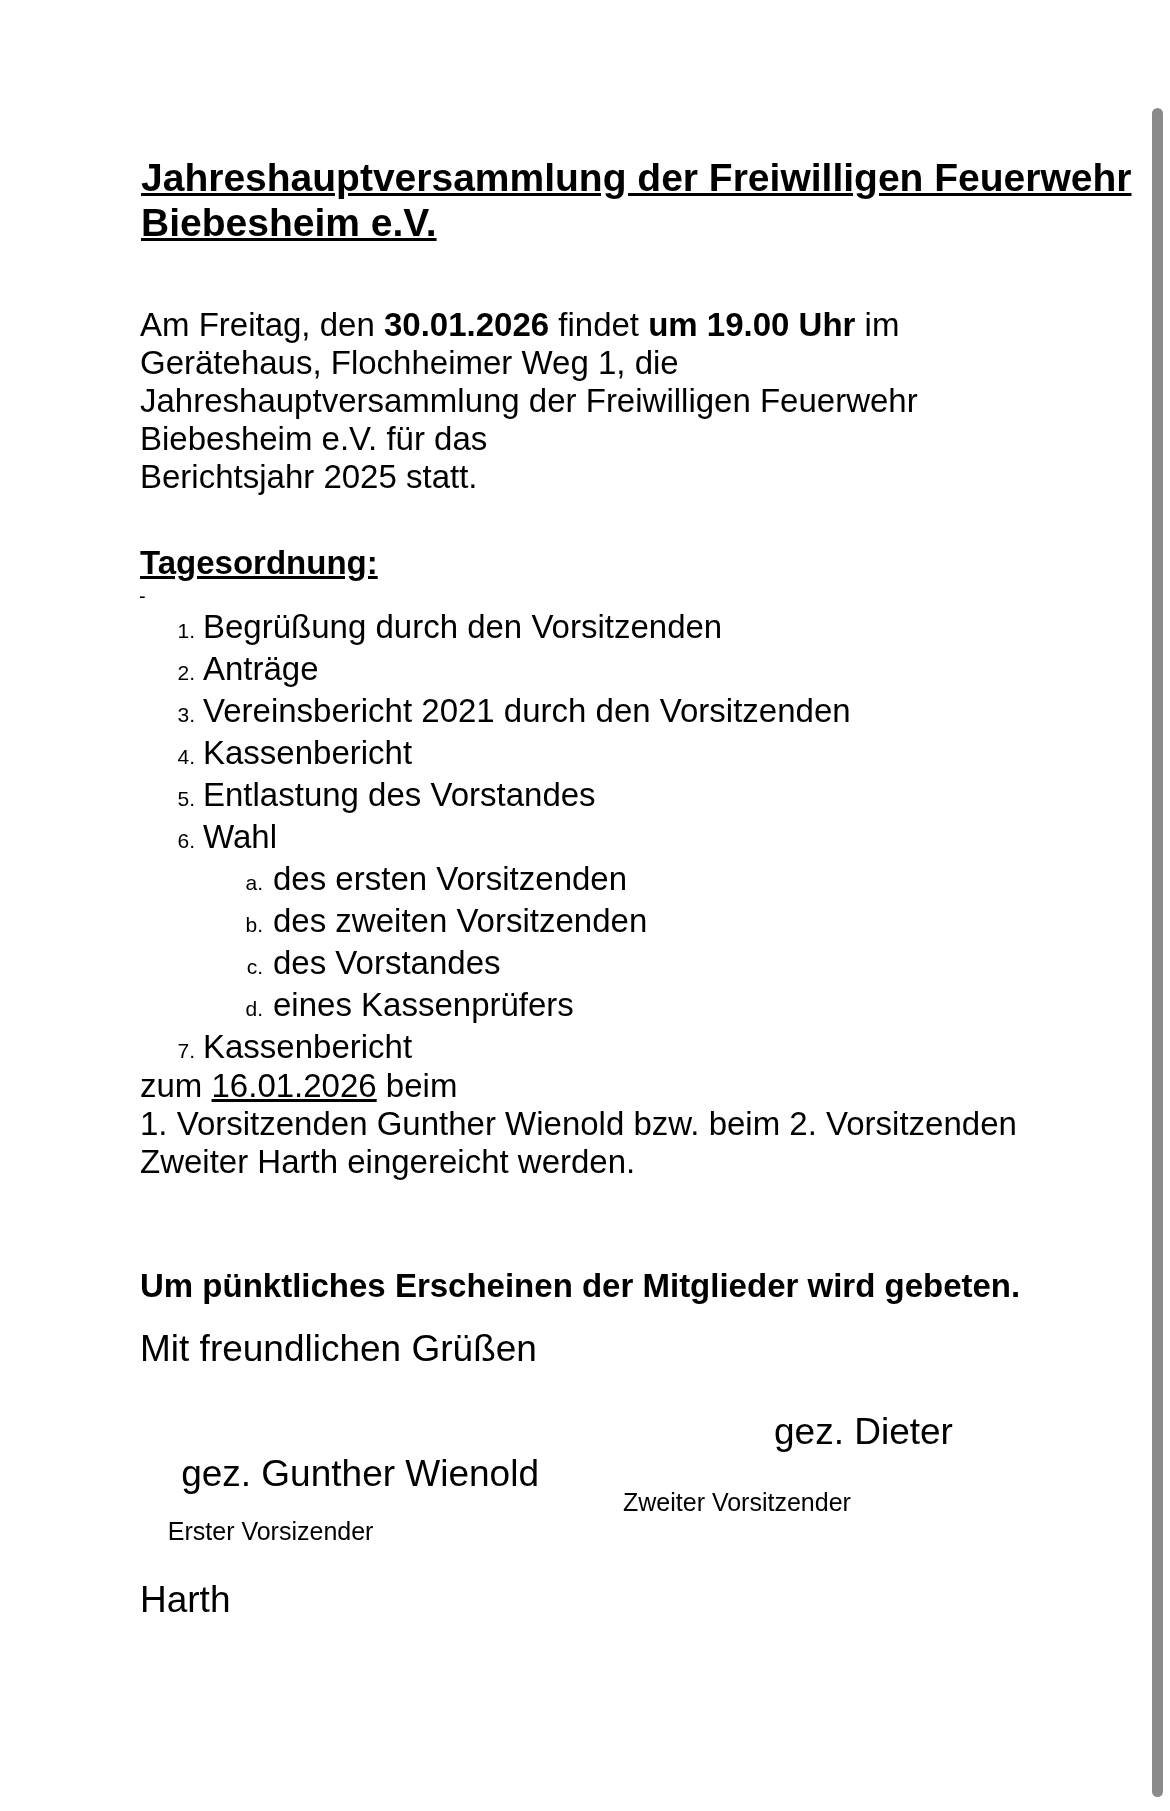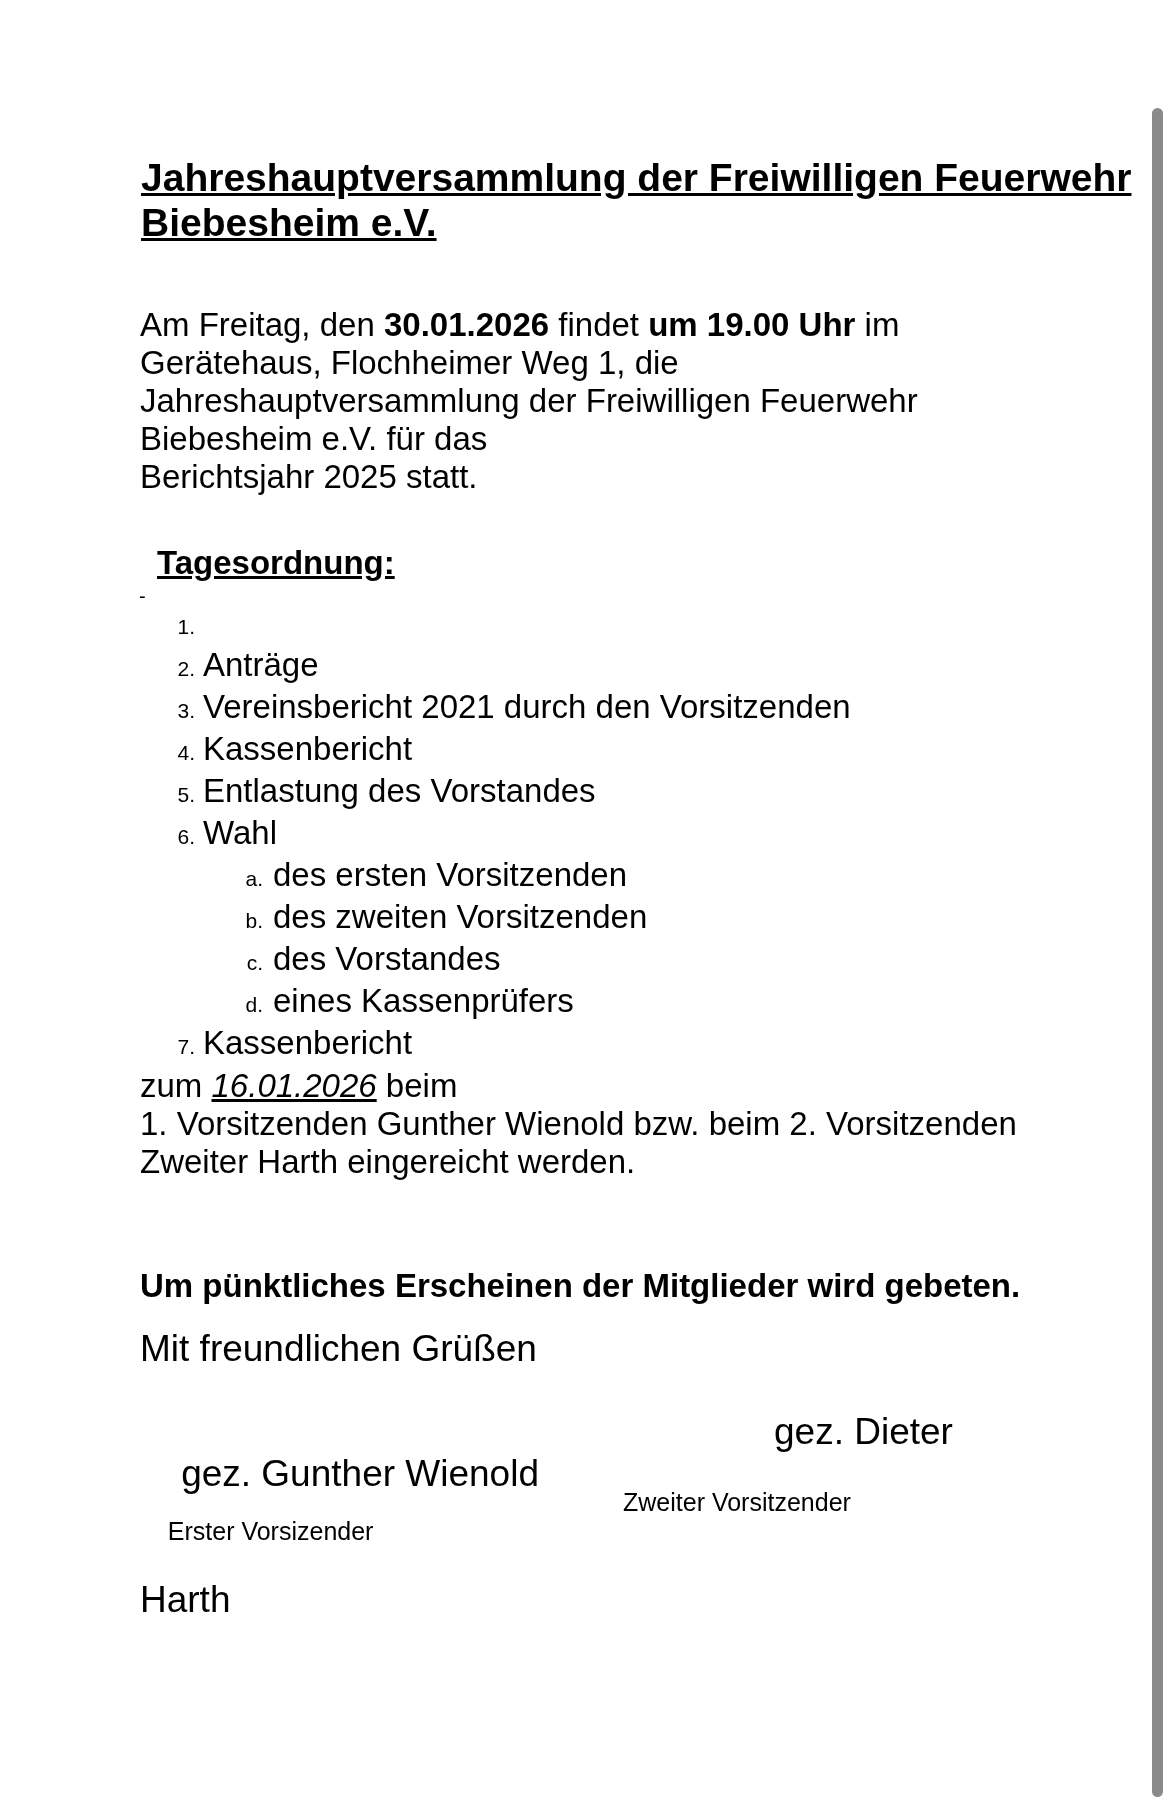--- a/index.html
+++ b/index.html
@@ -3,32 +3,32 @@
 <meta charset="utf-8">
 <style>
   html,body{margin:0;padding:0;}
   body{
     width:1170px;height:1811px;background:#ffffff;
     font-family:"Liberation Sans",sans-serif;color:#000000;
     position:relative;overflow:hidden;
   }
   .abs{position:absolute;}
   .b{font-weight:bold;}
-  .u{text-decoration:underline;font-style:italic;}
+  .u{text-decoration:underline;}
   .tline{white-space:pre;}
 
   
   #title{left:141px;top:155px;font-size:39px;line-height:45px;font-weight:bold;}
   #title .tline{text-decoration:underline;}
 
   
   #intro{left:140px;top:306px;font-size:33px;line-height:38px;}
 
   
-  #agenda-heading{left:140px;top:544px;font-size:33px;line-height:38px;font-weight:bold;text-decoration:underline;white-space:pre;margin-left:17px;}
+  #agenda-heading{left:140px;top:544px;font-size:33px;line-height:38px;font-weight:bold;text-decoration:underline;white-space:pre;}
 
   
   #dash{left:139px;top:585px;font-size:20px;line-height:23px;}
 
   
   #agenda-list{left:140px;top:608px;font-size:33px;line-height:38px;}
   .li{display:flex;align-items:baseline;white-space:pre;}
   .marker{font-size:21px;text-align:right;flex:0 0 auto;}
   .lvl1 .marker{width:55px;}
   .lvl2 .marker{width:123px;}
@@ -67,21 +67,21 @@
     <div class="tline"><span>Jahreshauptversammlung der Freiwilligen Feuerwehr</span></div>
     <div class="tline"><span>Biebesheim e.V. für das</span></div>
     <div class="tline"><span>Berichtsjahr 2025 statt.</span></div>
   </div>
 
 <div id="agenda-heading" class="abs">Tagesordnung:</div>
 
 <div id="dash" class="abs">-</div>
 
 <div id="agenda-list" class="abs">
-    <div class="li lvl1"><span class="marker">1.</span></div>
+    <div class="li lvl1"><span class="marker">1.</span><span class="litext">Begrüßung durch den Vorsitzenden</span></div>
     <div class="li lvl1"><span class="marker">2.</span><span class="litext">Anträge</span></div>
     <div class="li lvl1"><span class="marker">3.</span><span class="litext">Vereinsbericht 2021 durch den Vorsitzenden</span></div>
     <div class="li lvl1"><span class="marker">4.</span><span class="litext">Kassenbericht</span></div>
     <div class="li lvl1"><span class="marker">5.</span><span class="litext">Entlastung des Vorstandes</span></div>
     <div class="li lvl1"><span class="marker">6.</span><span class="litext">Wahl</span></div>
     <div class="li lvl2"><span class="marker">a.</span><span class="litext">des ersten Vorsitzenden</span></div>
     <div class="li lvl2"><span class="marker">b.</span><span class="litext">des zweiten Vorsitzenden</span></div>
     <div class="li lvl2"><span class="marker">c.</span><span class="litext">des Vorstandes</span></div>
     <div class="li lvl2"><span class="marker">d.</span><span class="litext">eines Kassenprüfers</span></div>
     <div class="li lvl1"><span class="marker">7.</span><span class="litext">Kassenbericht</span></div>

